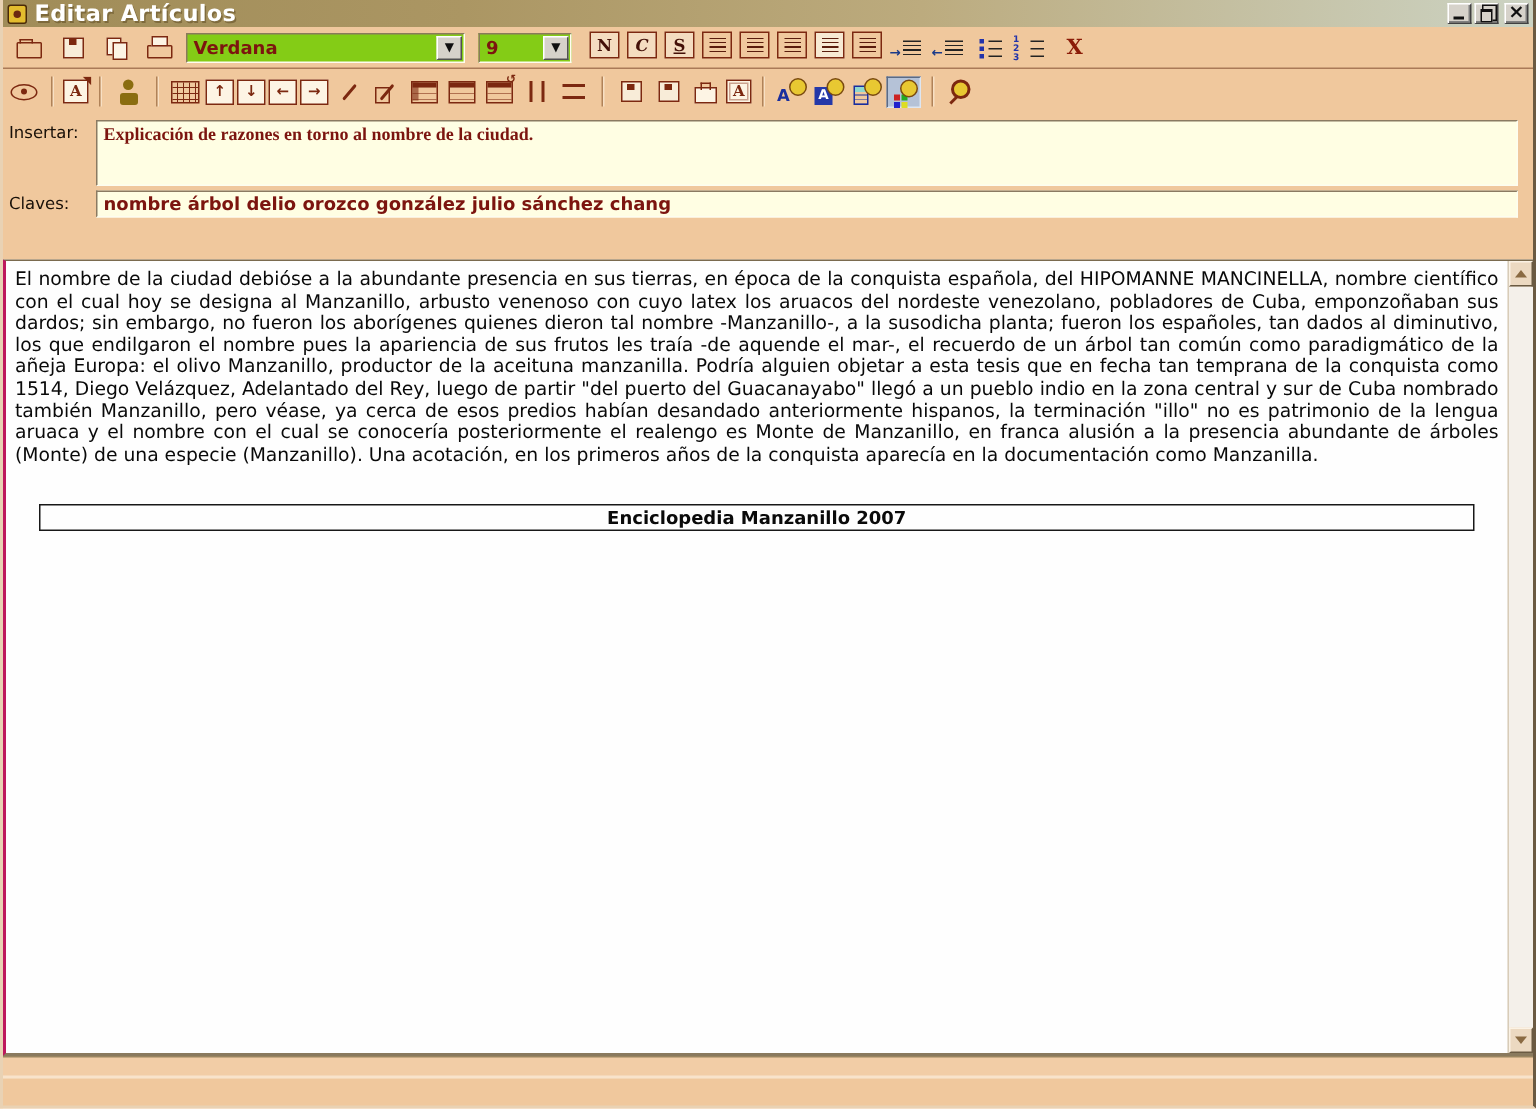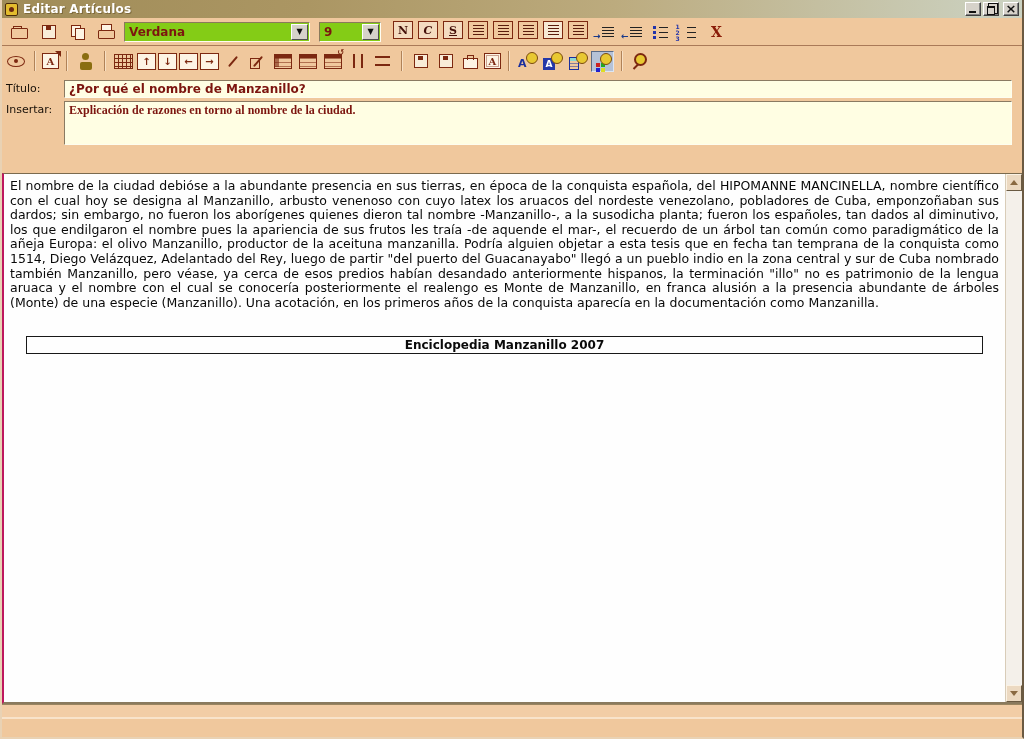--- a/index.html
+++ b/index.html
@@ -5,21 +5,21 @@
   * { box-sizing: border-box; margin: 0; padding: 0; }
   html,body { width:1024px; height:739px; }
   body { font-family:"DejaVu Sans", sans-serif; background:#f0c89d; position:relative; overflow:hidden; }
   .window { position:absolute; inset:0; border-left:2px solid #e9d2b4; border-right:2px solid #6b5a42; border-bottom:2px solid #e9d2b4; }
 
   
   .titlebar { height:18px; display:flex; align-items:center; padding:0 3px;
     background:linear-gradient(90deg,#a08c58 0%,#ab9663 30%,#bcab7e 60%,#ccd3c3 100%); }
   .appicon { width:13px; height:13px; margin-right:5px; background:#e3bc2e; border:1px solid #4a2a08; border-radius:2px; position:relative; flex:none; }
   .appicon::after { content:""; position:absolute; inset:3px; background:#6b2810; border-radius:50%; }
-  .title-text { color:#ffffff; font-size:12px; font-weight:bold; flex:1; letter-spacing:.2px; text-shadow:1px 1px 0 rgba(90,70,30,.5); }
+  .title-text { color:#ffffff; font-size:15px; font-weight:bold; flex:1; letter-spacing:.2px; text-shadow:1px 1px 0 rgba(90,70,30,.5); }
   .winbtns { display:flex; gap:2px; }
   .wbtn { width:16px; height:14px; background:#d6d2ca; border:1px solid; border-color:#ffffff #404040 #404040 #ffffff; box-shadow:inset -1px -1px 0 #808080; position:relative; }
   .wbtn.wb-close { margin-left:2px; }
   .wb-min::after { content:""; position:absolute; left:3px; bottom:2px; width:7px; height:2px; background:#101010; }
   .wb-rest::after { content:""; position:absolute; left:3px; top:3px; width:6px; height:6px; border:1px solid #101010; border-top-width:2px; background:#d6d2ca; box-shadow:2px -2px 0 -0px #d6d2ca, 2px -2px 0 1px #101010; }
   .wb-close::after { content:"×"; position:absolute; left:0; right:0; top:-2px; text-align:center; font-size:13px; font-weight:bold; color:#101010; }
 
   
   .menubar { height:20px; background:#f2ebe2; border-bottom:1px solid #fbf6ef; display:flex; align-items:stretch; }
   .menuband { background:#d6d2c9; display:flex; align-items:center; padding:0 10px 0 2px; }
@@ -198,26 +198,26 @@
       </span>
       <span class="tbtn k-cgrid coin pressed-blue">
         <i></i>
       </span>
       <span class="tsep"></span>
       <span class="tbtn k-mag"></span>
     </div>
 
   <div class="formarea">
     <div class="frow">
-      <span class="flabel">Título:</span>
-      <input class="ffield" value="¿Por qué el nombre de Manzanillo?" style="">
-    </div>
-    <div class="frow">
       <span class="flabel">Insertar:</span>
       <textarea class="ffield" style="">Explicación de razones en torno al nombre de la ciudad.</textarea>
+    </div>
+    <div class="frow">
+      <span class="flabel">Claves:</span>
+      <input class="ffield" value="nombre árbol delio orozco gonzález julio sánchez chang" style="">
     </div>
   </div>
 
   <div class="docarea">
     <div class="docbody">
       <div class="para">El nombre de la ciudad debióse a la abundante presencia en sus tierras, en época de la conquista española, del HIPOMANNE MANCINELLA, nombre científico con el cual hoy se designa al Manzanillo, arbusto venenoso con cuyo latex los aruacos del nordeste venezolano, pobladores de Cuba, emponzoñaban sus dardos; sin embargo, no fueron los aborígenes quienes dieron tal nombre -Manzanillo-, a la susodicha planta; fueron los españoles, tan dados al diminutivo, los que endilgaron el nombre pues la apariencia de sus frutos les traía -de aquende el mar-, el recuerdo de un árbol tan común como paradigmático de la añeja Europa: el olivo Manzanillo, productor de la aceituna manzanilla. Podría alguien objetar a esta tesis que en fecha tan temprana de la conquista como 1514, Diego Velázquez, Adelantado del Rey, luego de partir "del puerto del Guacanayabo" llegó a un pueblo indio en la zona central y sur de Cuba nombrado también Manzanillo, pero véase, ya cerca de esos predios habían desandado anteriormente hispanos, la terminación "illo" no es patrimonio de la lengua aruaca y el nombre con el cual se conocería posteriormente el realengo es Monte de Manzanillo, en franca alusión a la presencia abundante de árboles (Monte) de una especie (Manzanillo). Una acotación, en los primeros años de la conquista aparecía en la documentación como Manzanilla.</div>
       <div class="encyc">Enciclopedia Manzanillo 2007</div>
     </div>
     <div class="vscroll">
       <span class="sbtn up">

